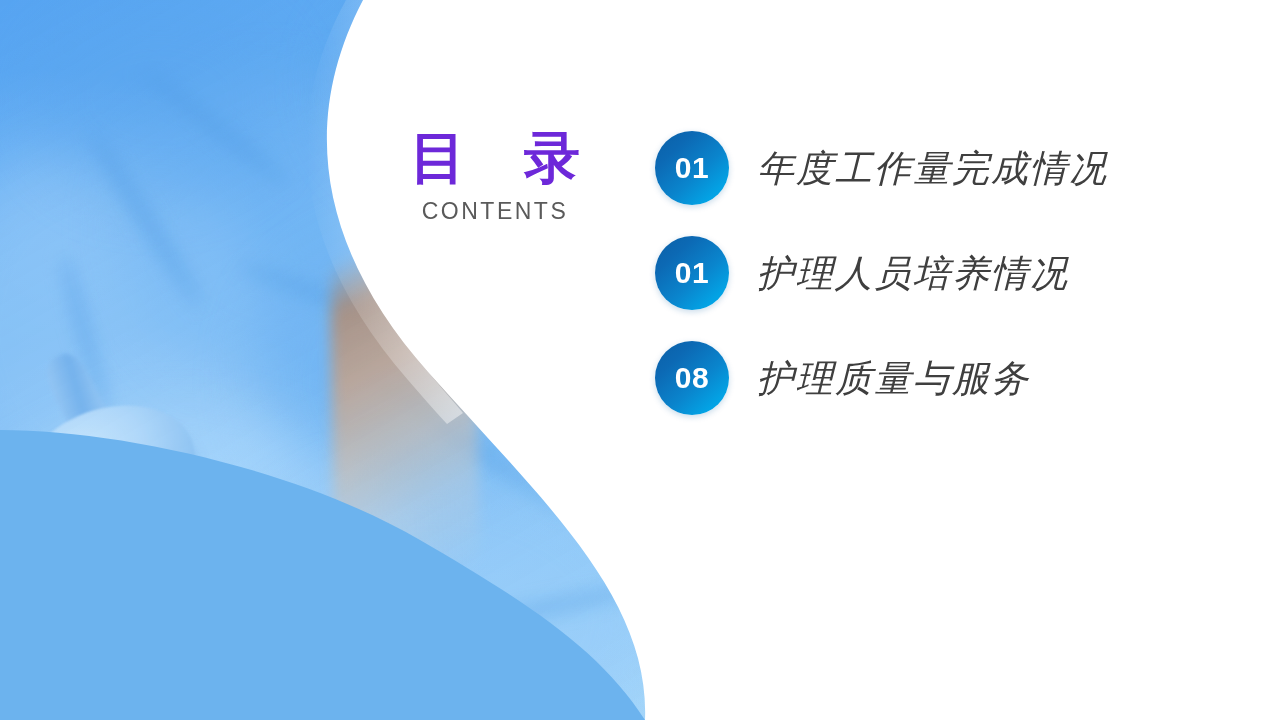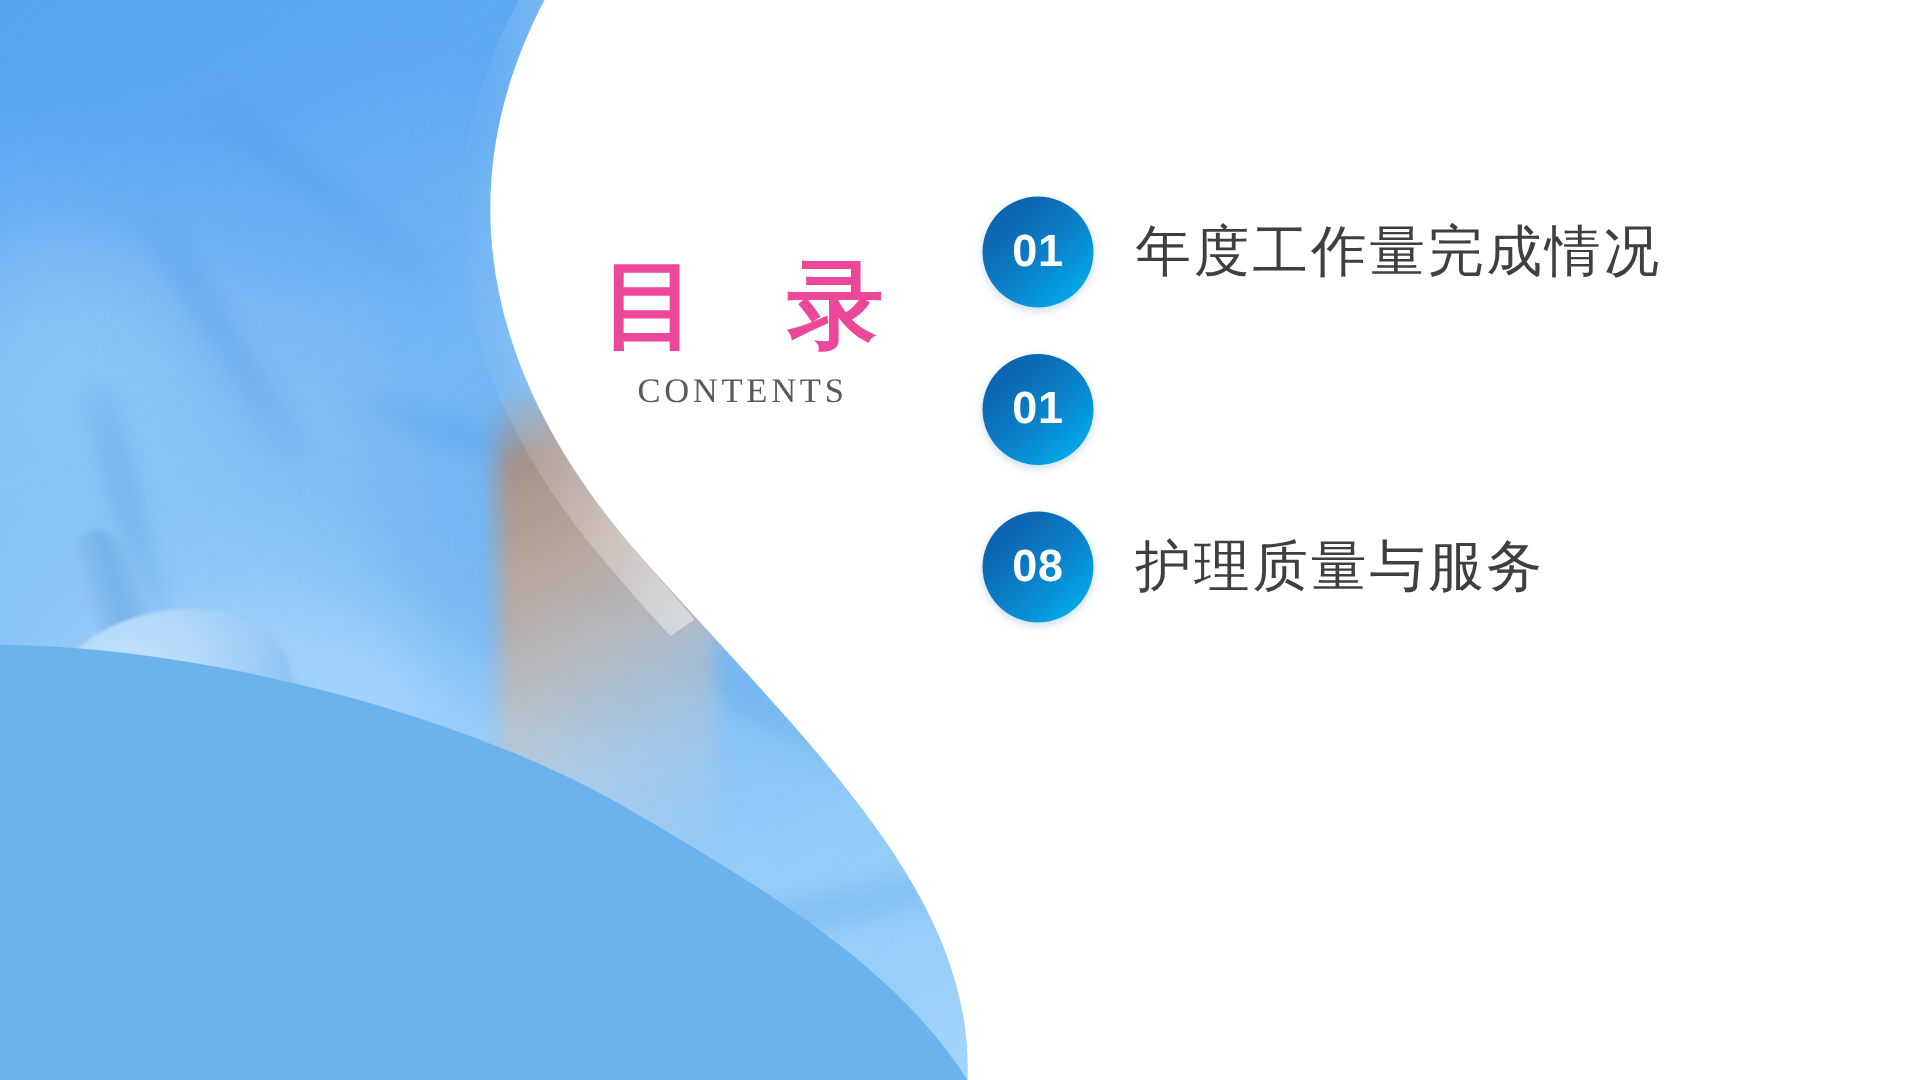--- a/index.html
+++ b/index.html
@@ -118,32 +118,31 @@
 
   
   .title-block {
     position:absolute;
     left:370px; top:130px;
     width:250px;
     text-align:center;
   }
   .title-cn {
     font-family:"Liberation Serif", serif;
-    font-size:64px;
+    font-size:56px;
     font-weight:700;
-    color:#ec4899;
+    color:#6d28d9;
     letter-spacing:22px;
     line-height:1;
     text-indent:22px;
     white-space:nowrap;
-    margin-top:42px;
   }
   .title-en {
     margin-top:12px;
-    font-family:Liberation Serif, serif;
+    font-family:Liberation Sans, sans-serif;
     font-size:23px;
     color:#5a5a5a;
     letter-spacing:2.5px;
     white-space:nowrap;
   }
 
   .toc-list {
     position:absolute;
     left:655px; top:130px;
     width:560px;
@@ -175,20 +174,21 @@
     line-height:1;
   }
   .toc-label {
     margin-left:28px;
     font-family:"Liberation Serif", serif;
     font-size:37px;
     color:#3f3f3f;
     letter-spacing:2px;
     white-space:nowrap;
     line-height:1;
+    font-style:italic;
   }
 </style>
 </head>
 <body>
 
 <div class="slide">
 
   <div class="photo-panel">
     <div class="photo-base"></div>
     <div class="blob b1"></div>
@@ -263,20 +263,21 @@
       <div class="toc-badge">
         <span class="toc-num">01</span>
       </div>
       <div class="toc-label">年度工作量完成情况</div>
     </div>
 
     <div class="toc-item">
       <div class="toc-badge">
         <span class="toc-num">01</span>
       </div>
+      <div class="toc-label">护理人员培养情况</div>
     </div>
 
     <div class="toc-item">
       <div class="toc-badge">
         <span class="toc-num">08</span>
       </div>
       <div class="toc-label">护理质量与服务</div>
     </div>
 
 

